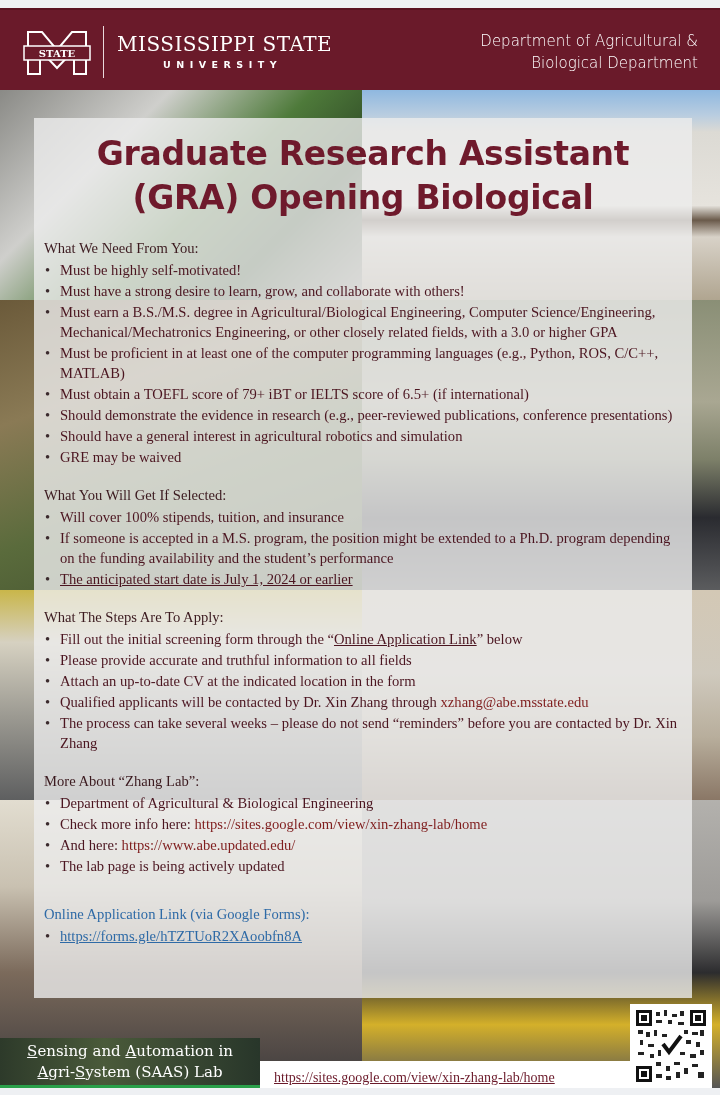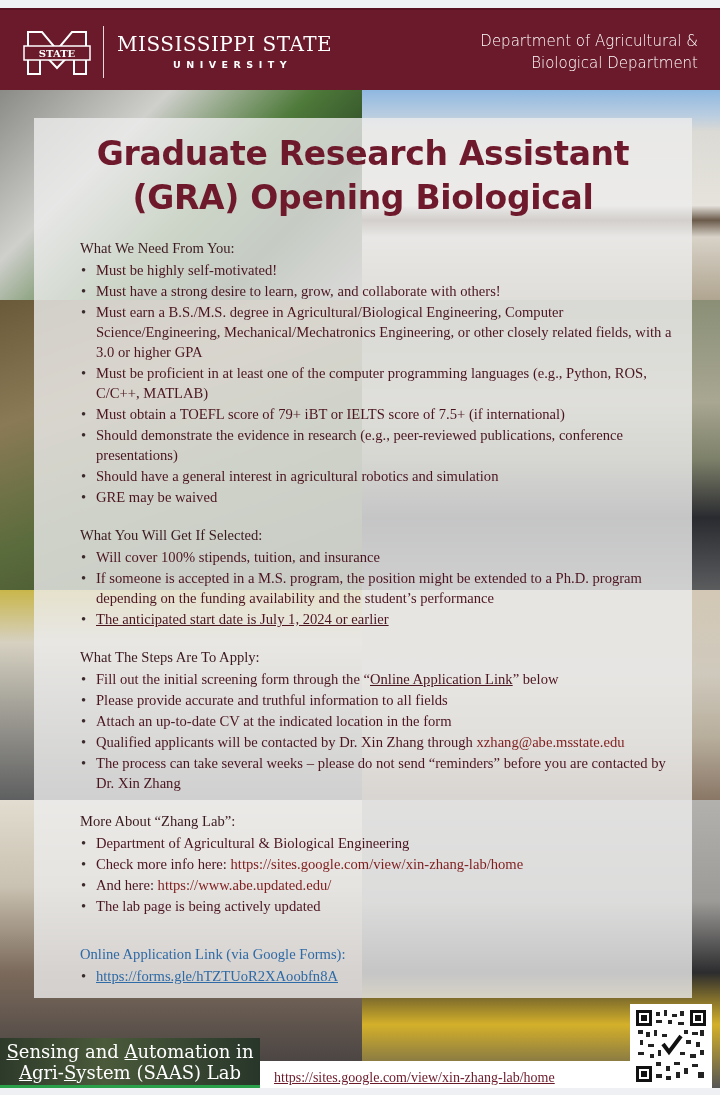--- a/index.html
+++ b/index.html
@@ -6,53 +6,53 @@
   html, body { width: 720px; height: 1095px; overflow: hidden; background: #eef0f3; }
   body { font-family: "Liberation Serif", "DejaVu Serif", serif; position: relative; }
 
   .poster { position: absolute; left: 0; top: 8px; width: 720px; height: 1080px; background: #fff; overflow: hidden; }
 
   
   .banner { position: absolute; left: 0; top: 0; width: 720px; height: 82px; background: #6a1a2a; border-top: 2px solid #5a1222; }
   .logo-m { position: absolute; left: 22px; top: 18px; width: 70px; height: 50px; }
   .logo-divider { position: absolute; left: 103px; top: 16px; width: 1px; height: 52px; background: #e9d8db; }
   .uni-name { position: absolute; left: 117px; top: 22px; color: #fff; font-family: "DejaVu Serif", serif; font-weight: normal; font-size: 20px; letter-spacing: 0.5px; }
-  .uni-sub { position: absolute; left: 163px; top: 49px; color: #fff; font-family: "DejaVu Sans", sans-serif; font-weight: bold; font-size: 9.5px; letter-spacing: 5.5px; margin-left: 10px; }
+  .uni-sub { position: absolute; left: 163px; top: 49px; color: #fff; font-family: "DejaVu Sans", sans-serif; font-weight: bold; font-size: 9.5px; letter-spacing: 5.5px; }
   .dept { position: absolute; right: 22px; top: 20px; color: #fff; text-align: right; font-family: "DejaVu Sans", sans-serif; font-size: 15px; line-height: 22px; font-weight: 300; }
 
   
   .bg { position: absolute; left: 0; top: 82px; width: 720px; height: 998px; }
   .tile { position: absolute; overflow: hidden; }
   .t1 { left: 0; top: 0; width: 362px; height: 210px; background: linear-gradient(135deg,#8a8a86 0%,#cfcfcc 30%,#4e7a3a 55%,#2f4a26 75%,#9a9790 100%); }
   .t2 { left: 362px; top: 0; width: 358px; height: 210px; background: linear-gradient(180deg,#8fb8e0 0%,#b9cde0 12%,#dcdad4 20%,#e6e3dd 55%,#6a5a4a 62%,#d8d2c8 70%,#b0a590 100%); }
   .t3 { left: 0; top: 210px; width: 362px; height: 290px; background: linear-gradient(160deg,#6b5a3a 0%,#8a7a55 30%,#5a6b3c 60%,#3d4a2a 100%); }
   .t4 { left: 362px; top: 210px; width: 358px; height: 290px; background: linear-gradient(180deg,#8a8f76 0%,#a9a792 35%,#7d8069 55%,#2a2b30 75%,#5b5c5e 100%); }
   .t5 { left: 0; top: 500px; width: 362px; height: 210px; background: linear-gradient(180deg,#c9b64a 0%,#d6d1c1 25%,#9c9a92 60%,#5e5f60 100%); }
   .t6 { left: 362px; top: 500px; width: 358px; height: 210px; background: linear-gradient(180deg,#d3c8b5 0%,#cfc9bd 40%,#b8ae9c 70%,#8a7766 100%); }
   .t7 { left: 0; top: 710px; width: 362px; height: 288px; background: linear-gradient(180deg,#e2ddd0 0%,#c9c1b1 30%,#7b6a5b 60%,#3d3a3c 100%); }
   .t8 { left: 362px; top: 710px; width: 358px; height: 288px; background: linear-gradient(180deg,#b3b1ad 0%,#9d9b98 35%,#2c2c2e 60%,#d4b02a 78%,#555 100%); }
 
   
   .panel { position: absolute; left: 34px; top: 110px; width: 658px; height: 880px; background: rgba(236,236,236,0.80); }
 
   .title { position: absolute; left: 34px; top: 124px; width: 658px; text-align: center; color: #6f1a2c; font-family: "DejaVu Sans", sans-serif; font-weight: bold; font-size: 33px; line-height: 44px; letter-spacing: -0.3px; }
 
   .content { position: absolute; left: 44px; top: 230px; width: 640px; color: #4b1520; font-size: 14.6px; line-height: 20px; }
-  .section { margin-bottom: 18px; margin-left: 36px; }
+  .section { margin-bottom: 18px; }
   .section-heading { color: #3b1a1f; font-size: 14.6px; margin-bottom: 2px; }
   ul.items { list-style: none; }
   ul.items li { position: relative; padding-left: 16px; margin-bottom: 1px; }
   ul.items li::before { content: "•"; position: absolute; left: 1px; top: 0; color: #3b2a2d; }
   .u { text-decoration: underline; }
   .link { color: #7f1d1d; }
   .blue-heading { color: #2e6aa6; }
   .blue-link { color: #2e6aa6; text-decoration: underline; }
 
   
-  .lab-badge { position: absolute; left: 0; top: 1030px; width: 260px; height: 50px; background: linear-gradient(90deg,#2d3a2a,#4a5a3a 40%,#28362a); border-bottom: 3px solid #2aa04a; color: #fff; text-align: center; font-family: "DejaVu Serif", serif; font-size: 18px; line-height: 21px; padding-top: 3px; }
+  .lab-badge { position: absolute; left: 0; top: 1030px; width: 260px; height: 50px; background: linear-gradient(90deg,#2d3a2a,#4a5a3a 40%,#28362a); border-bottom: 3px solid #2aa04a; color: #fff; text-align: center; font-family: "DejaVu Serif", serif; font-size: 15px; line-height: 21px; padding-top: 3px; }
   .lab-badge .ul { text-decoration: underline; }
   .footer-strip { position: absolute; left: 260px; top: 1053px; width: 370px; height: 27px; background: #fff; }
   .footer-url { position: absolute; left: 274px; top: 1062px; color: #6b1a2a; font-size: 14px; text-decoration: underline; }
   .qr { position: absolute; left: 630px; top: 996px; width: 82px; height: 84px; background: #fff; padding: 6px; }
   .qr svg { width: 70px; height: 72px; }
 </style>
 </head>
 <body>
 
 <div class="poster">
@@ -92,21 +92,21 @@
 
   <div class="content">
 
     <div class="section">
       <div class="section-heading">What We Need From You:</div>
       <ul class="items">
         <li>Must be highly self-motivated!</li>
         <li>Must have a strong desire to learn, grow, and collaborate with others!</li>
         <li>Must earn a B.S./M.S. degree in Agricultural/Biological Engineering, Computer Science/Engineering, Mechanical/Mechatronics Engineering, or other closely related fields, with a 3.0 or higher GPA</li>
         <li>Must be proficient in at least one of the computer programming languages (e.g., Python, ROS, C/C++, MATLAB)</li>
-        <li>Must obtain a TOEFL score of 79+ iBT or IELTS score of 7.5+ (if international)</li>
+        <li>Must obtain a TOEFL score of 79+ iBT or IELTS score of 6.5+ (if international)</li>
         <li>Should demonstrate the evidence in research (e.g., peer-reviewed publications, conference presentations)</li>
         <li>Should have a general interest in agricultural robotics and simulation</li>
         <li>GRE may be waived</li>
       </ul>
     </div>
 
     <div class="section">
       <div class="section-heading">What You Will Get If Selected:</div>
       <ul class="items">
         <li>Will cover 100% stipends, tuition, and insurance</li>

